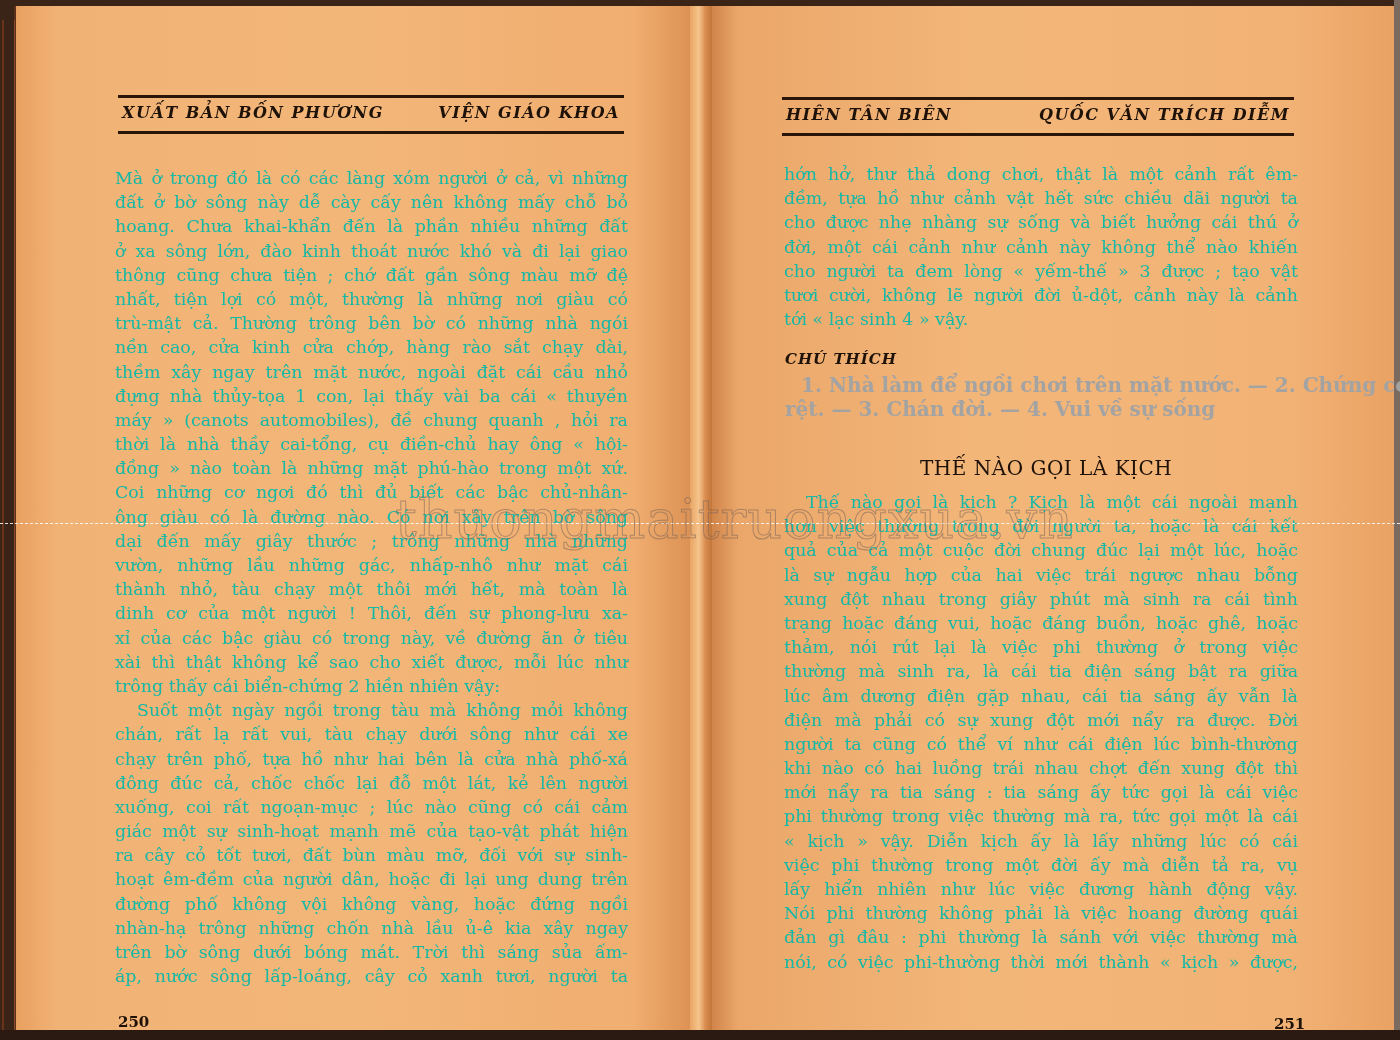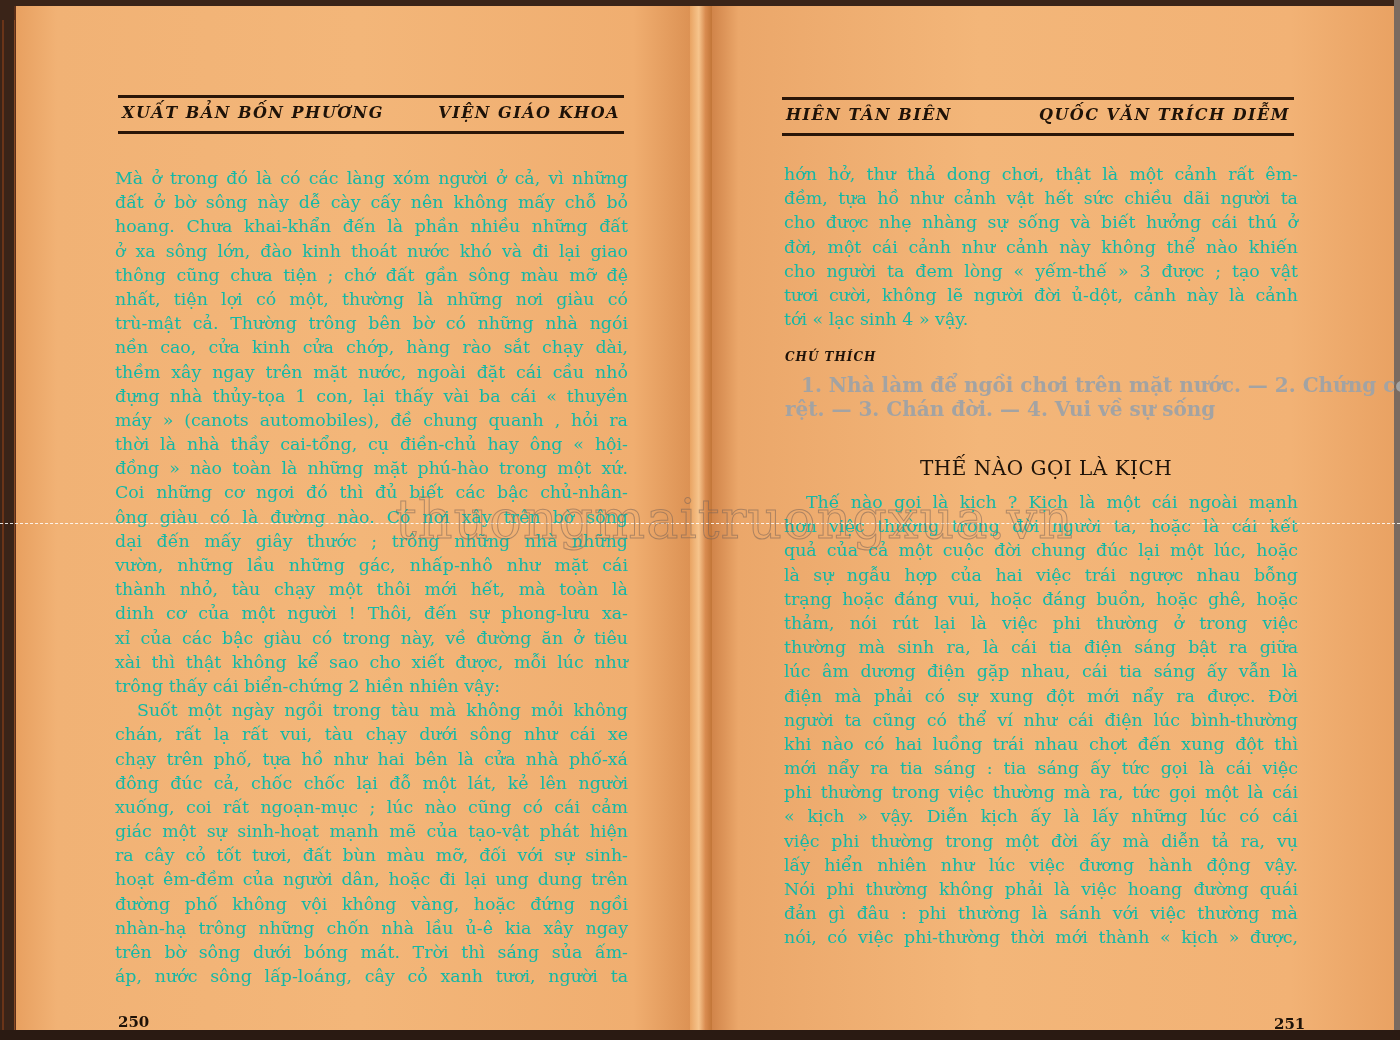--- a/index.html
+++ b/index.html
@@ -41,21 +41,21 @@
   .text { position:absolute; color:#14b8a6; font-size:17.4px; }
   .text .ln { display:block; height:24.2px; line-height:24.2px; white-space:nowrap;
     text-align:justify; text-align-last:justify; }
   .text .ln.last { text-align-last:left; }
   .text .ln.indent { padding-left:22px; }
   #body-left { left:115px; top:166px; width:513px; }
   #body-right { left:784px; top:162px; width:514px; }
   #body-right2 { left:784px; top:490px; width:514px; }
 
   .notes-title { position:absolute; left:785px; top:350px; font-style:italic; font-weight:bold;
-    font-size:12px; letter-spacing:1px; color:#1e1208; }
+    font-size:15px; letter-spacing:1px; color:#1e1208; }
   .notes { position:absolute; left:785px; top:373px; width:512px; font-size:20px; font-weight:bold; color:#a3a3a3; }
   .notes .ln { display:block; height:24px; line-height:24px; white-space:nowrap; text-align:justify; text-align-last:justify; }
   .notes .ln.last { text-align-last:left; }
   .notes .ln.indent { padding-left:16px; }
 
   .section-title { position:absolute; left:920px; top:456px; font-size:20px; letter-spacing:0.5px; color:#1e1208; }
 
   .pageno { position:absolute; font-weight:bold; font-size:15px; color:#1e1208; }
   #pn-left { left:118px; top:1013px; }
   #pn-right { left:1274px; top:1015px; }
@@ -148,20 +148,21 @@
     <span class="ln last">rệt. — 3. Chán đời. — 4. Vui về sự sống</span>
   </div>
 
   <div class="section-title">THẾ NÀO GỌI LÀ KỊCH</div>
 
   <div class="text" id="body-right2">
     <span class="ln indent">Thế nào gọi là kịch ? Kịch là một cái ngoài mạnh</span>
     <span class="ln">hơn việc thường trong đời người ta, hoặc là cái kết</span>
     <span class="ln">quả của cả một cuộc đời chung đúc lại một lúc, hoặc</span>
     <span class="ln">là sự ngẫu hợp của hai việc trái ngược nhau bỗng</span>
+    <span class="ln">xung đột nhau trong giây phút mà sinh ra cái tình</span>
     <span class="ln">trạng hoặc đáng vui, hoặc đáng buồn, hoặc ghê, hoặc</span>
     <span class="ln">thảm, nói rút lại là việc phi thường ở trong việc</span>
     <span class="ln">thường mà sinh ra, là cái tia điện sáng bật ra giữa</span>
     <span class="ln">lúc âm dương điện gặp nhau, cái tia sáng ấy vẫn là</span>
     <span class="ln">điện mà phải có sự xung đột mới nẩy ra được. Đời</span>
     <span class="ln">người ta cũng có thể ví như cái điện lúc bình-thường</span>
     <span class="ln">khi nào có hai luồng trái nhau chợt đến xung đột thì</span>
     <span class="ln">mới nẩy ra tia sáng : tia sáng ấy tức gọi là cái việc</span>
     <span class="ln">phi thường trong việc thường mà ra, tức gọi một là cái</span>
     <span class="ln">« kịch » vậy. Diễn kịch ấy là lấy những lúc có cái</span>

